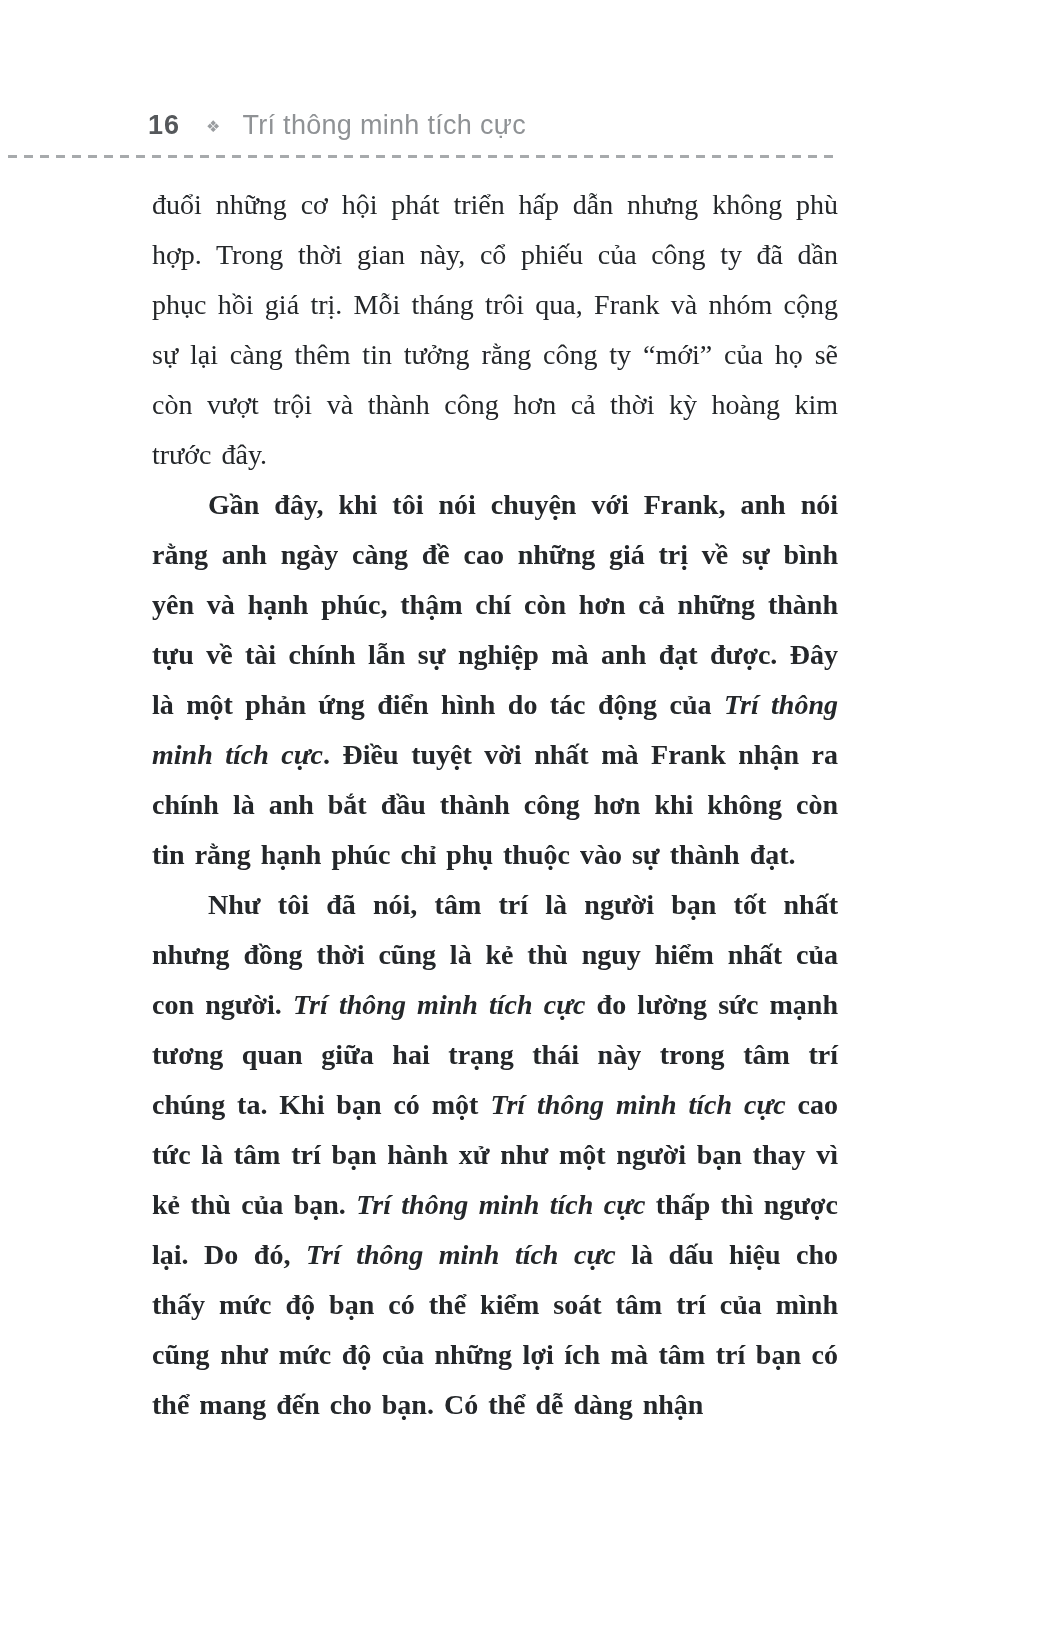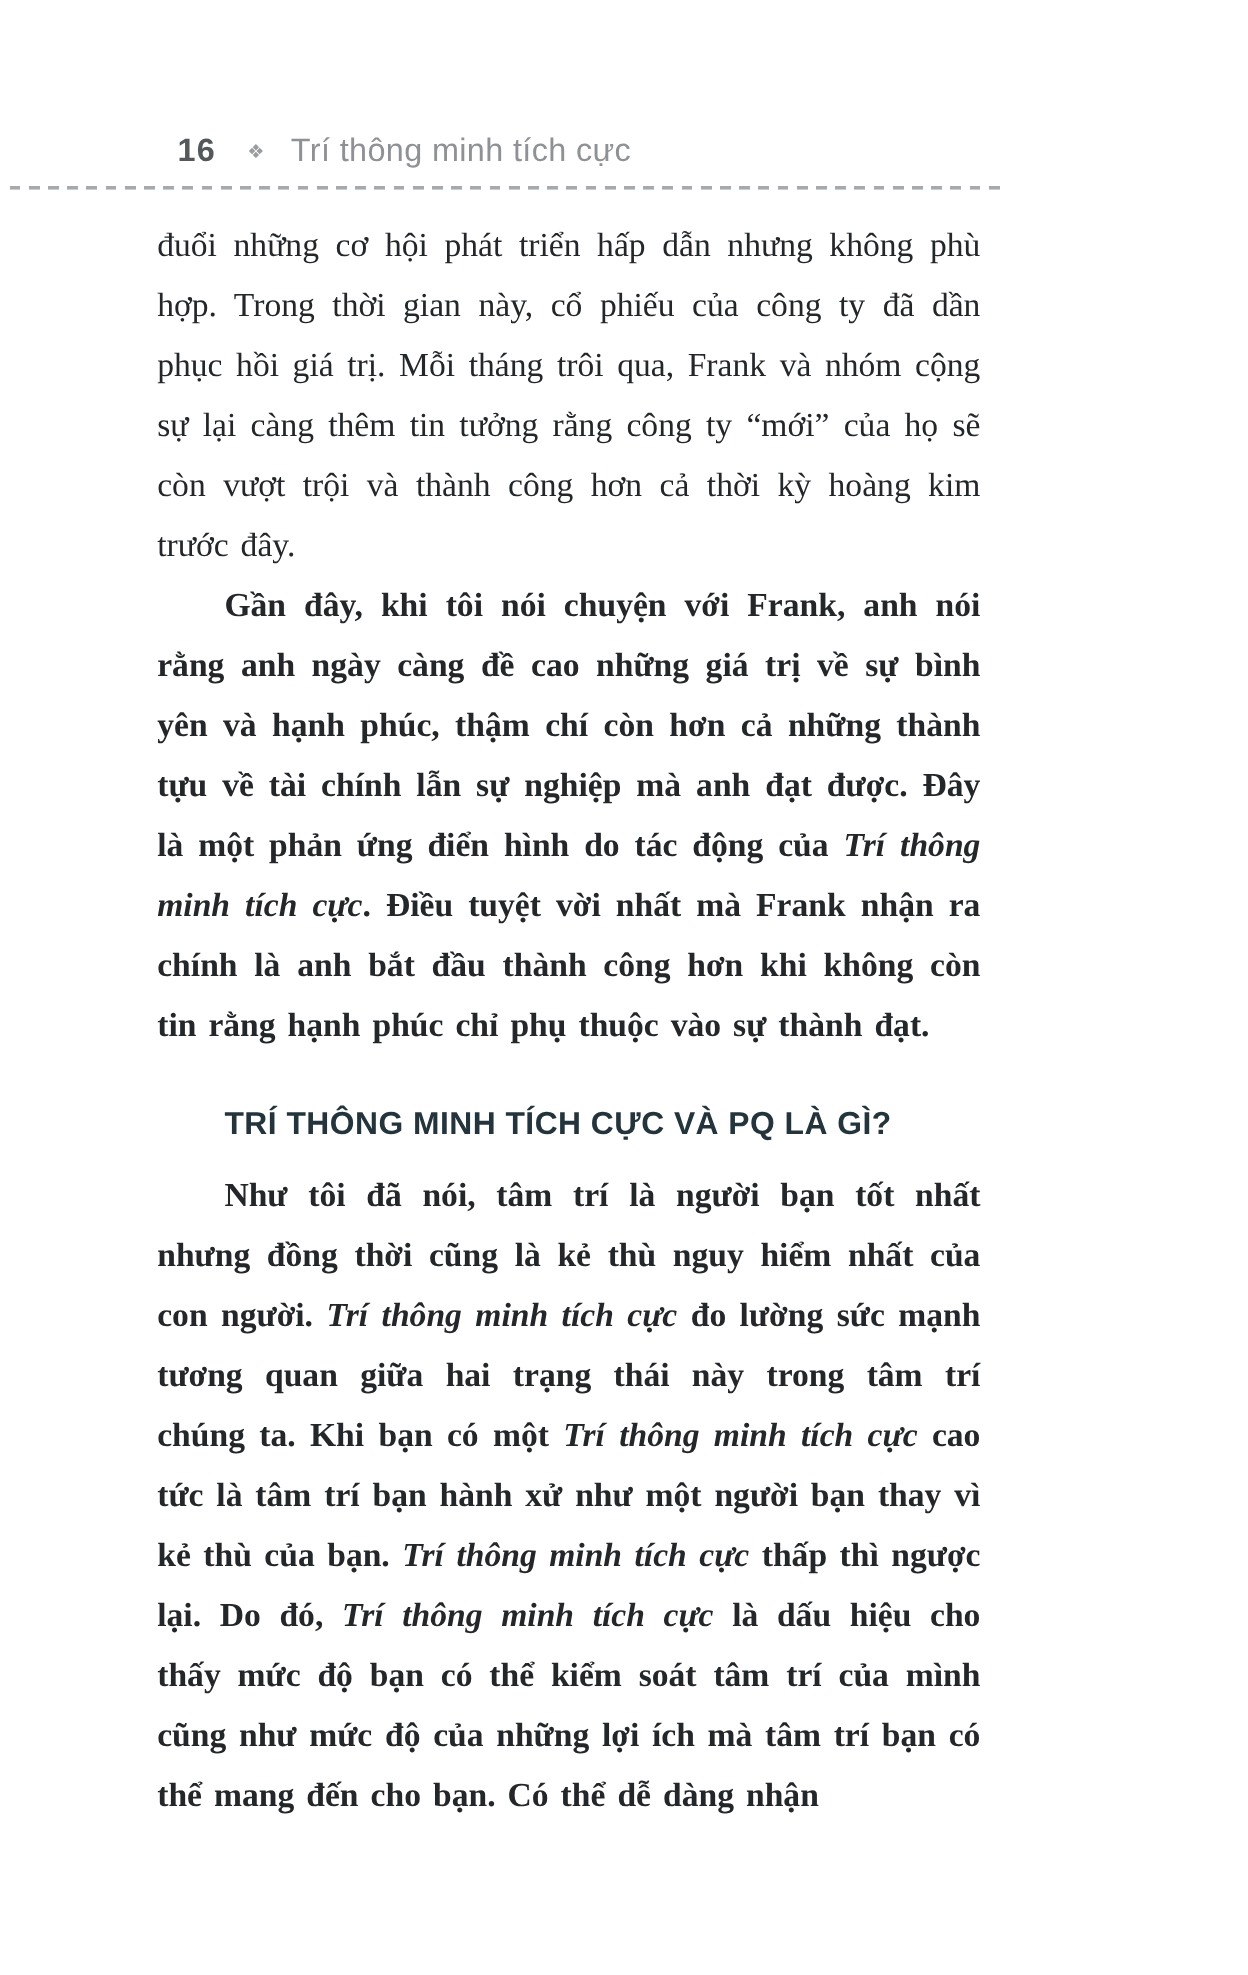--- a/index.html
+++ b/index.html
@@ -46,21 +46,21 @@
     position: absolute;
     top: 155px;
     left: 8px;
     width: 828px;
     height: 3px;
     background: repeating-linear-gradient(90deg, #a7aaac 0 9px, transparent 9px 16px);
   }
   .content {
     position: absolute;
     top: 180px;
-    left: 131px;
+    left: 152px;
     width: 686px;
   }
   .para {
     margin: 0;
     font-size: 28px;
     line-height: 50px;
     text-align: justify;
     text-justify: inter-word;
     word-spacing: 3px;
   }
@@ -89,15 +89,14 @@
   <span class="page-number">16</span>
   <span class="diamond">❖</span>
   <span class="running-title">Trí thông minh tích cực</span>
 </header>
 
 <div class="dashed-rule"></div>
 
 <article class="content">
     <p class="para"><span>đuổi những cơ hội phát triển hấp dẫn nhưng không phù hợp. Trong thời gian này, cổ phiếu của công ty đã dần phục hồi giá trị. Mỗi tháng trôi qua, Frank và nhóm cộng sự lại càng thêm tin tưởng rằng công ty “mới” của họ sẽ còn vượt trội và thành công hơn cả thời kỳ hoàng kim trước đây.</span></p>
     <p class="para indent"><span>Gần đây, khi tôi nói chuyện với Frank, anh nói rằng anh ngày càng đề cao những giá trị về sự bình yên và hạnh phúc, thậm chí còn hơn cả những thành tựu về tài chính lẫn sự nghiệp mà anh đạt được. Đây là một phản ứng điển hình do tác động của </span><span class="it">Trí thông minh tích cực</span><span>. Điều tuyệt vời nhất mà Frank nhận ra chính là anh bắt đầu thành công hơn khi không còn tin rằng hạnh phúc chỉ phụ thuộc vào sự thành đạt.</span></p>
-    <h2 class="section-heading">TRÍ THÔNG MINH TÍCH CỰC VÀ PQ LÀ GÌ?</h2>
     <p class="para indent"><span>Như tôi đã nói, tâm trí là người bạn tốt nhất nhưng đồng thời cũng là kẻ thù nguy hiểm nhất của con người. </span><span class="it">Trí thông minh tích cực</span><span> đo lường sức mạnh tương quan giữa hai trạng thái này trong tâm trí chúng ta. Khi bạn có một </span><span class="it">Trí thông minh tích cực</span><span> cao tức là tâm trí bạn hành xử như một người bạn thay vì kẻ thù của bạn. </span><span class="it">Trí thông minh tích cực</span><span> thấp thì ngược lại. Do đó, </span><span class="it">Trí thông minh tích cực</span><span> là dấu hiệu cho thấy mức độ bạn có thể kiểm soát tâm trí của mình cũng như mức độ của những lợi ích mà tâm trí bạn có thể mang đến cho bạn. Có thể dễ dàng nhận</span></p>
   </article>
 
 </body></html>

